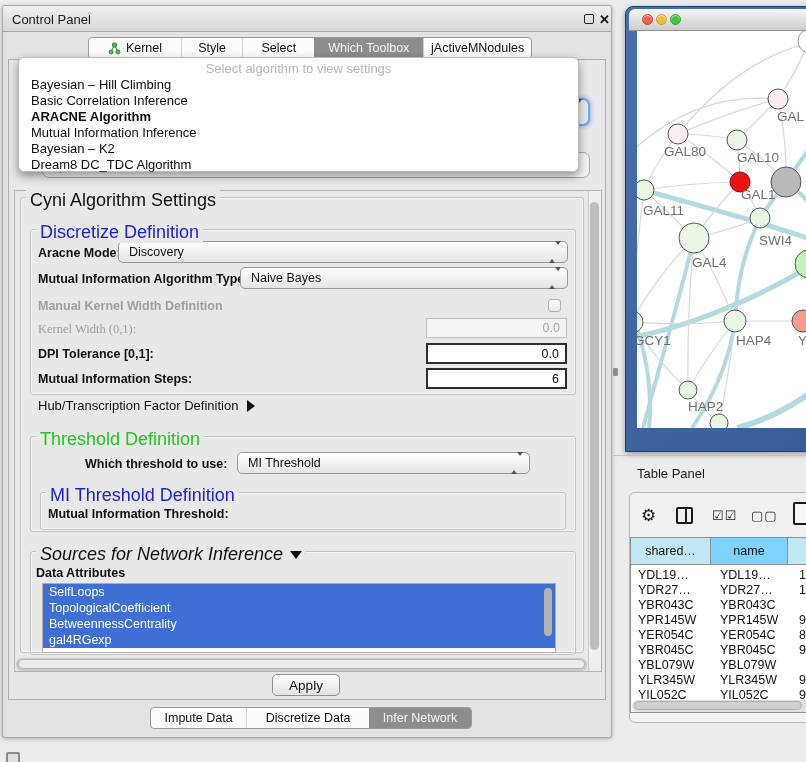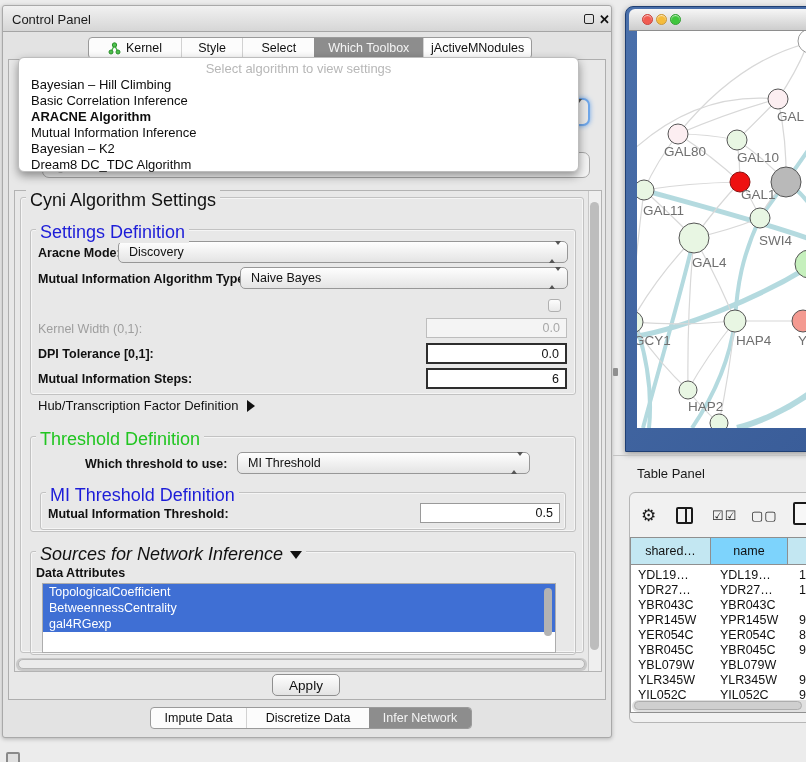--- a/index.html
+++ b/index.html
@@ -122,37 +122,38 @@
   <div class="abs" style="left:588px;top:191px;width:13px;height:480px;background:#efefef;border-left:1px solid #c8c8c8;"></div>
   <div class="abs sb-thumb" style="left:590px;top:202px;width:9px;height:448px;"></div>
 
   <div class="abs" style="left:16px;top:658px;width:571px;height:13px;background:#c9c9c9;border-radius:6px;"></div>
   <div class="abs" style="left:18px;top:659px;width:567px;height:10px;background:#ebebeb;border:1px solid #b5b5b5;border-radius:5px;"></div>
 
   <div class="abs gb" style="left:20px;top:197px;width:564px;height:456px;"></div>
   <div class="abs gbt" style="left:26px;top:190px;">Cyni Algorithm Settings</div>
 
   <div class="abs gb" style="left:30px;top:229px;width:546px;height:166px;"></div>
-  <div class="abs gbt blue" style="left:36px;top:222px;">Settings Definition</div>
+  <div class="abs gbt blue" style="left:36px;top:222px;">Discretize Definition</div>
 
   <div class="abs lbl" style="left:38px;top:246px;">Aracne Mode:</div>
   <div class="abs combo" style="left:118px;top:241px;width:450px;height:22px;">
     <span>Discovery</span>
     <span class="stepper"><span class="stu"></span><span class="std"></span></span>
   </div>
 
   <div class="abs lbl" style="left:38px;top:272px;">Mutual Information Algorithm Type:</div>
   <div class="abs combo" style="left:240px;top:267px;width:328px;height:22px;">
     <span>Naive Bayes</span>
     <span class="stepper"><span class="stu"></span><span class="std"></span></span>
   </div>
 
+  <div class="abs lbl lblgray" style="left:38px;top:299px;">Manual Kernel Width Definition</div>
   <div class="abs cb" style="left:548px;top:299px;"></div>
 
-  <div class="abs" style="left:38px;top:322px;font-size:12.5px;color:#9e9e9e;">Kernel Width (0,1):</div>
+  <div class="abs" style="left:38px;top:322px;font-size:12.5px;color:#9e9e9e;font-family:Liberation Serif, serif;">Kernel Width (0,1):</div>
   <div class="abs field flight" style="left:426px;top:318px;width:141px;height:20px;">
     <span>0.0</span>
   </div>
 
   <div class="abs lbl" style="left:38px;top:347px;">DPI Tolerance [0,1]:</div>
   <div class="abs field fdark" style="left:426px;top:343px;width:141px;height:21px;">
     <span>0.0</span>
   </div>
 
   <div class="abs lbl" style="left:38px;top:372px;">Mutual Information Steps:</div>
@@ -170,32 +171,30 @@
 
   <div class="abs lbl" style="left:85px;top:457px;">Which threshold to use:</div>
   <div class="abs combo" style="left:237px;top:452px;width:293px;height:22px;">
     <span>MI Threshold</span>
     <span class="stepper"><span class="stu"></span><span class="std"></span></span>
   </div>
 
   <div class="abs gb" style="left:40px;top:492px;width:526px;height:38px;"></div>
   <div class="abs gbt blue" style="left:46px;top:485px;">MI Threshold Definition</div>
   <div class="abs lbl" style="left:48px;top:507px;">Mutual Information Threshold:</div>
-  <div class="abs field fthin" style="left:420px;top:503px;width:140px;height:20px;">
-    <span>0.5</span>
-  </div>
 
   <div class="abs gb" style="left:30px;top:551px;width:546px;height:104px;"></div>
   <div class="abs gbt" style="left:36px;top:544px;display:flex;align-items:center;font-style:italic;">
     <span>Sources for Network Inference</span>
     <span class="arrow-d" style="margin-left:7px;"></span>
   </div>
   <div class="abs lbl" style="left:36px;top:566px;">Data Attributes</div>
 
   <div class="abs listbox" style="left:42px;top:583px;width:514px;height:70px;">
+    <div class="litem">SelfLoops</div>
     <div class="litem">TopologicalCoefficient</div>
     <div class="litem">BetweennessCentrality</div>
     <div class="litem">gal4RGexp</div>
   </div>
   <div class="abs sb-thumb" style="left:544px;top:588px;width:8px;height:48px;background:#b3b3b3;"></div>
 
   <div class="abs btn" style="left:272px;top:674px;width:68px;height:22px;">
     <span>Apply</span>
   </div>
 

